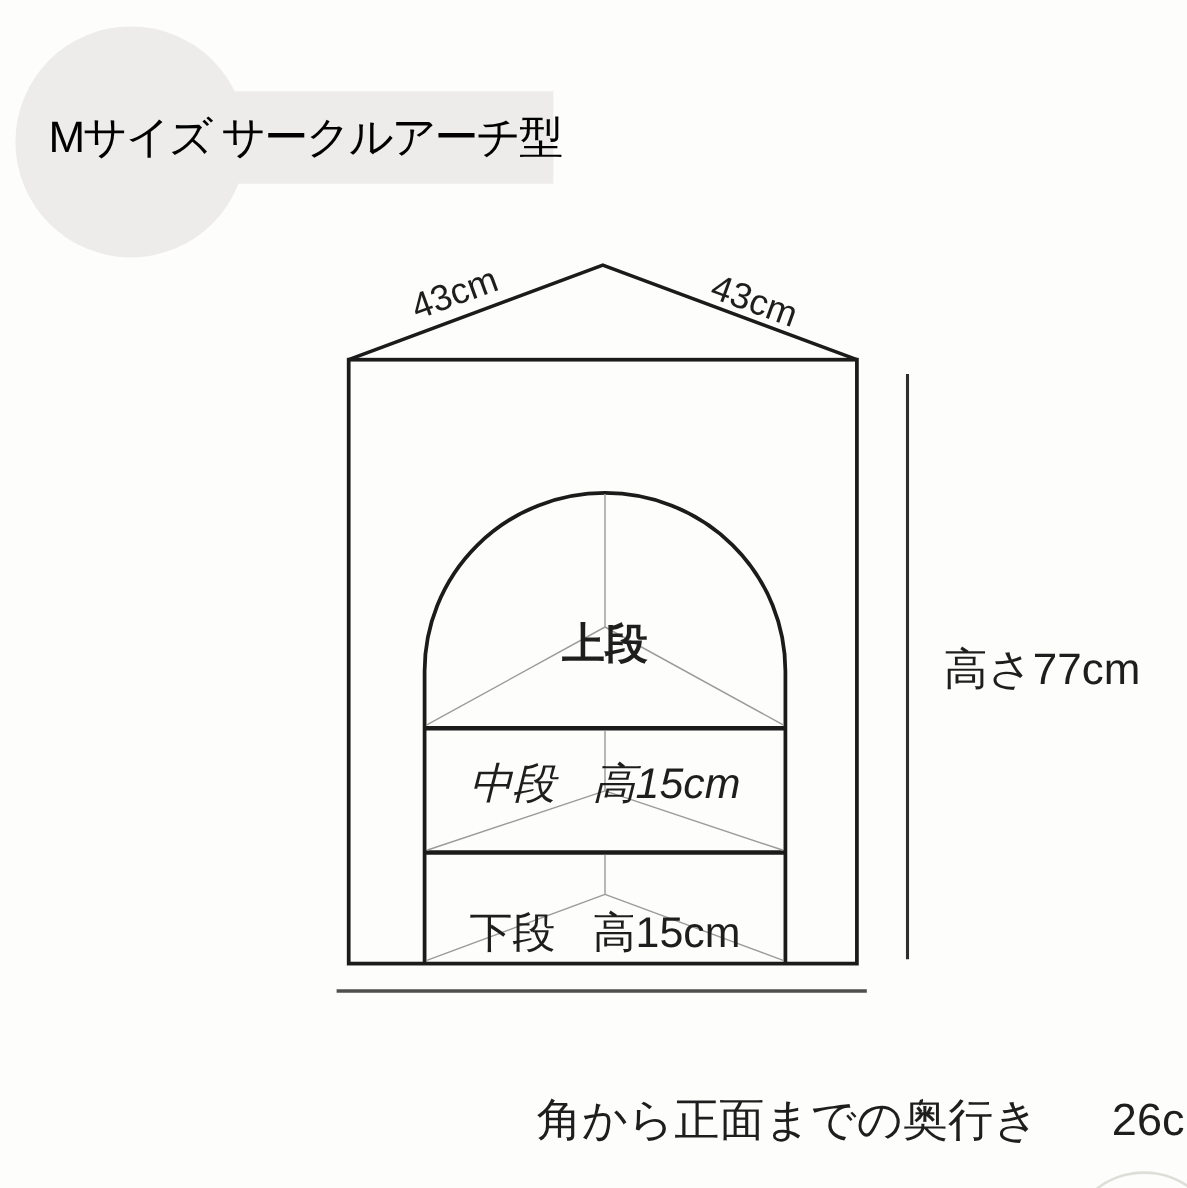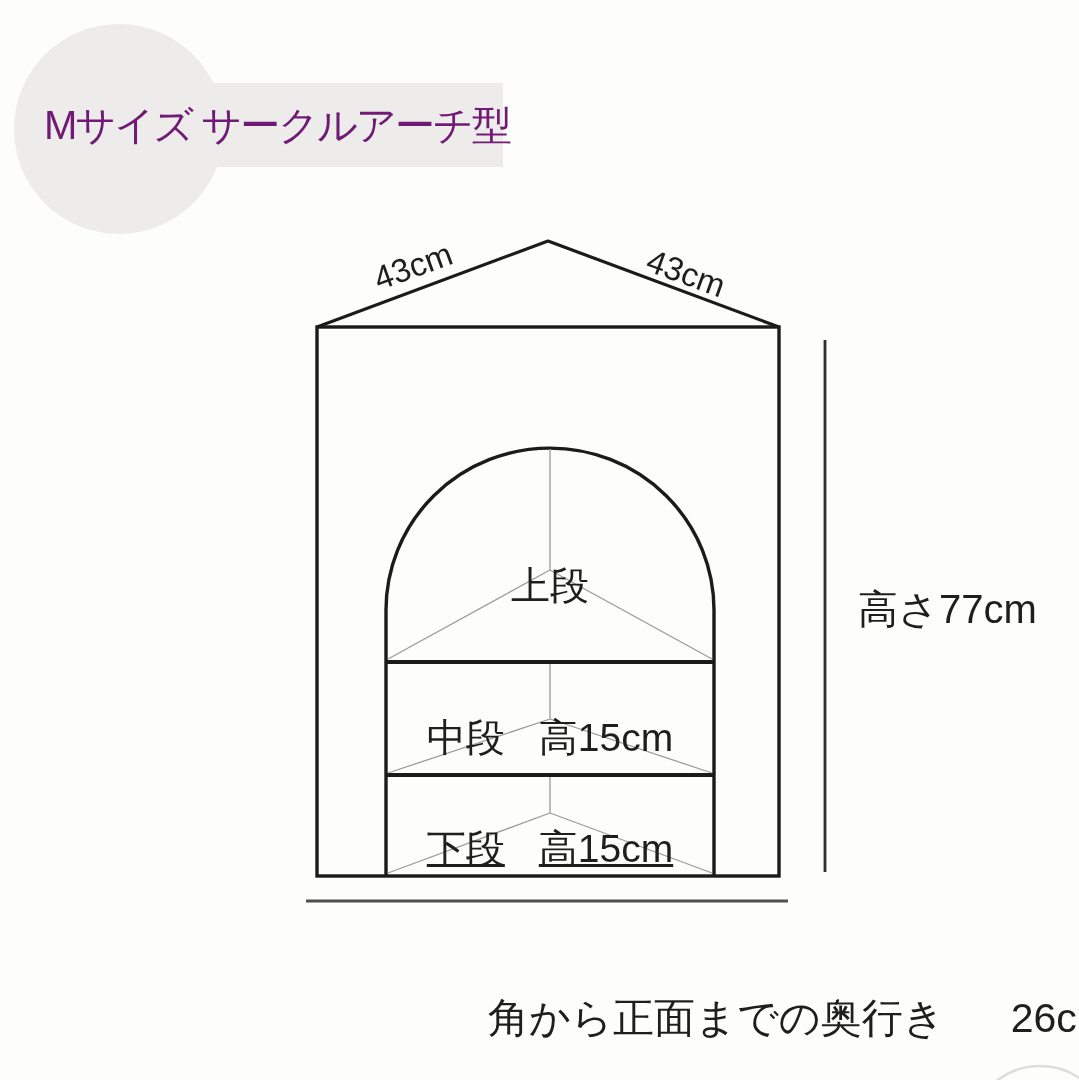--- a/index.html
+++ b/index.html
@@ -17,39 +17,39 @@
     position:absolute;left:14px;top:24px;width:210px;height:210px;
     border-radius:50%;background:#edecea;
   }
   .hdr-band{
     position:absolute;left:115px;top:83px;width:388px;height:84px;
     background:#edecea;
   }
   .hdr-title{
     position:absolute;left:44px;top:103px;
     font-size:40px;line-height:44px;letter-spacing:-2px;
-    color:#701a75;white-space:nowrap;
+    color:#000000;white-space:nowrap;
   }
 
   .lbl{position:absolute;white-space:nowrap;color:#1e1e1e;}
   .roof-lbl{
     font-size:33px;line-height:33px;
     transform:translate(-50%,-50%) rotate(var(--rot));
   }
   .height-lbl{left:858px;top:587px;font-size:40px;line-height:44px;}
   .width-lbl{left:542px;top:915px;font-size:41px;line-height:44px;transform:translateX(-50%);}
 
   .section-row{
     position:absolute;left:386px;width:328px;
     display:flex;justify-content:center;align-items:center;gap:34px;
     font-size:39px;line-height:42px;white-space:nowrap;
   }
-  .row-top{top:565px;}
-  .row-mid{top:717px;}
-  .row-bot{top:828px;text-decoration:underline;}
+  .row-top{top:565px;font-weight:bold;}
+  .row-mid{top:692px;font-style:italic;}
+  .row-bot{top:828px;}
 
   .caption{
     position:absolute;left:488px;top:996px;
     display:flex;gap:66px;align-items:baseline;
     font-size:41px;line-height:44px;white-space:nowrap;
   }
 </style>
 </head>
 <body>
 

